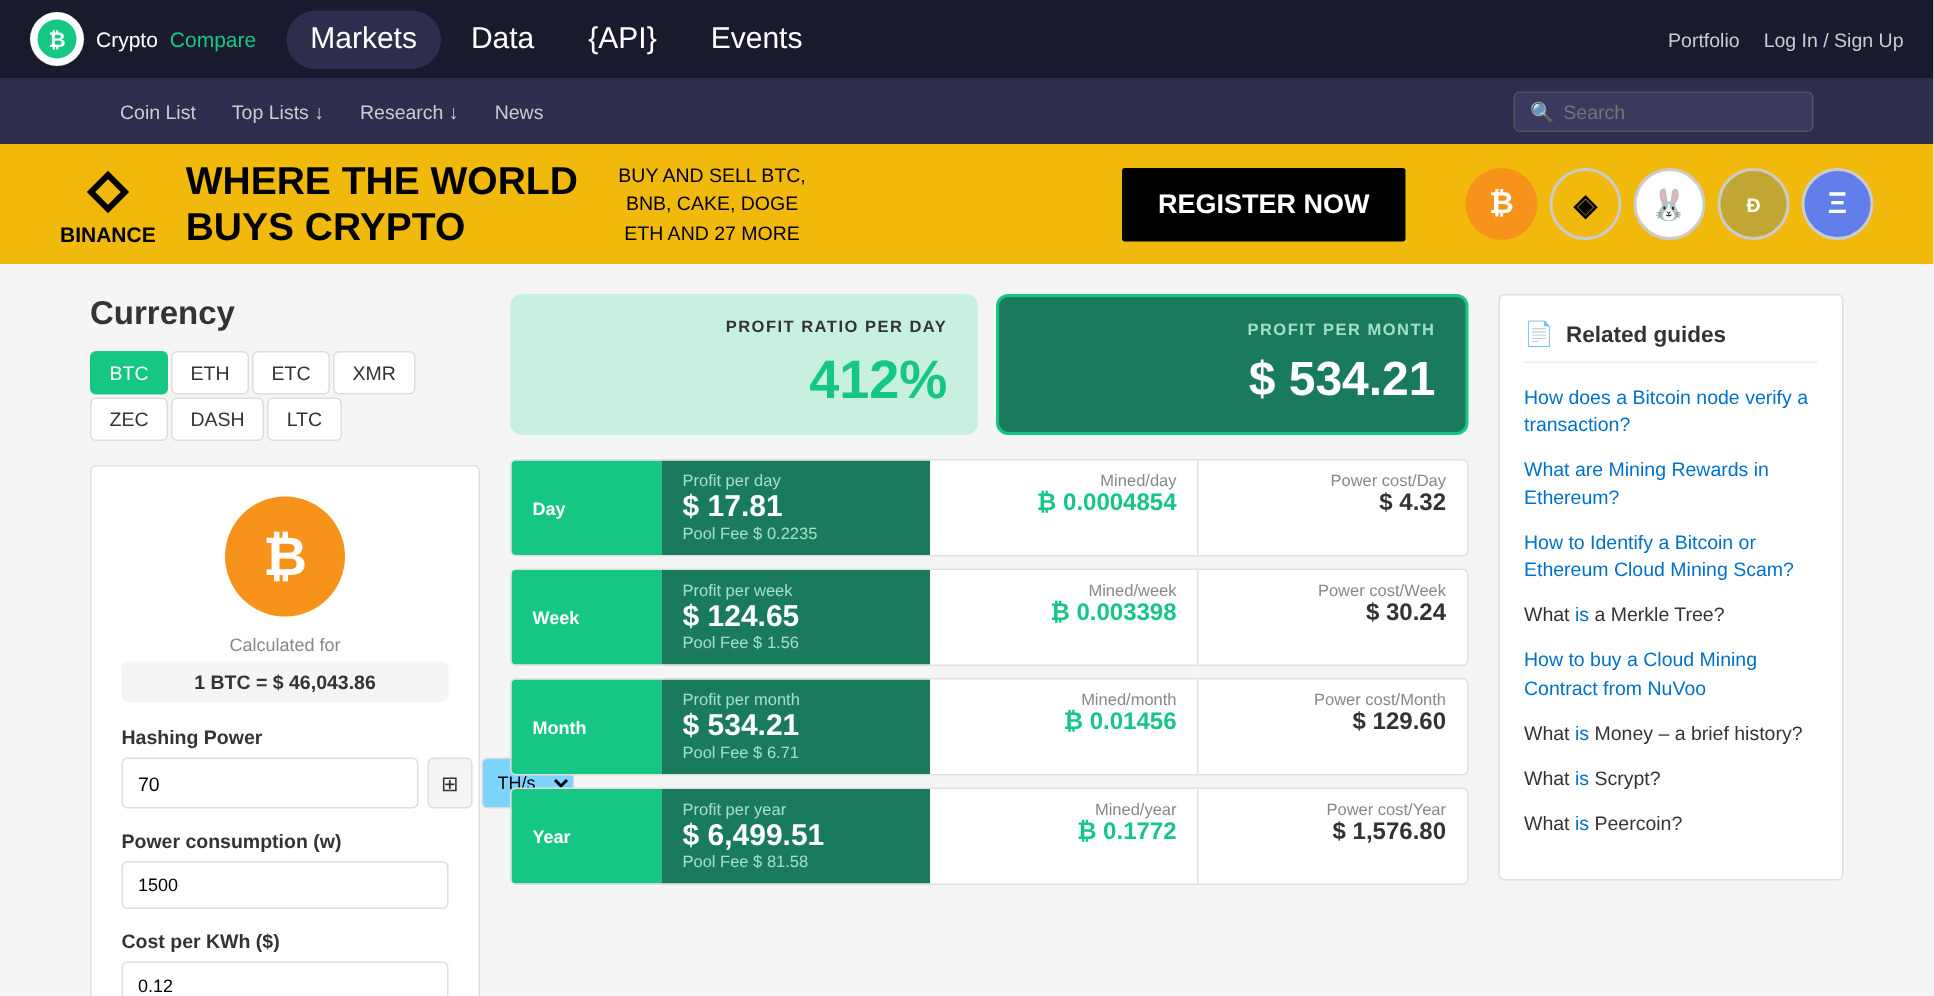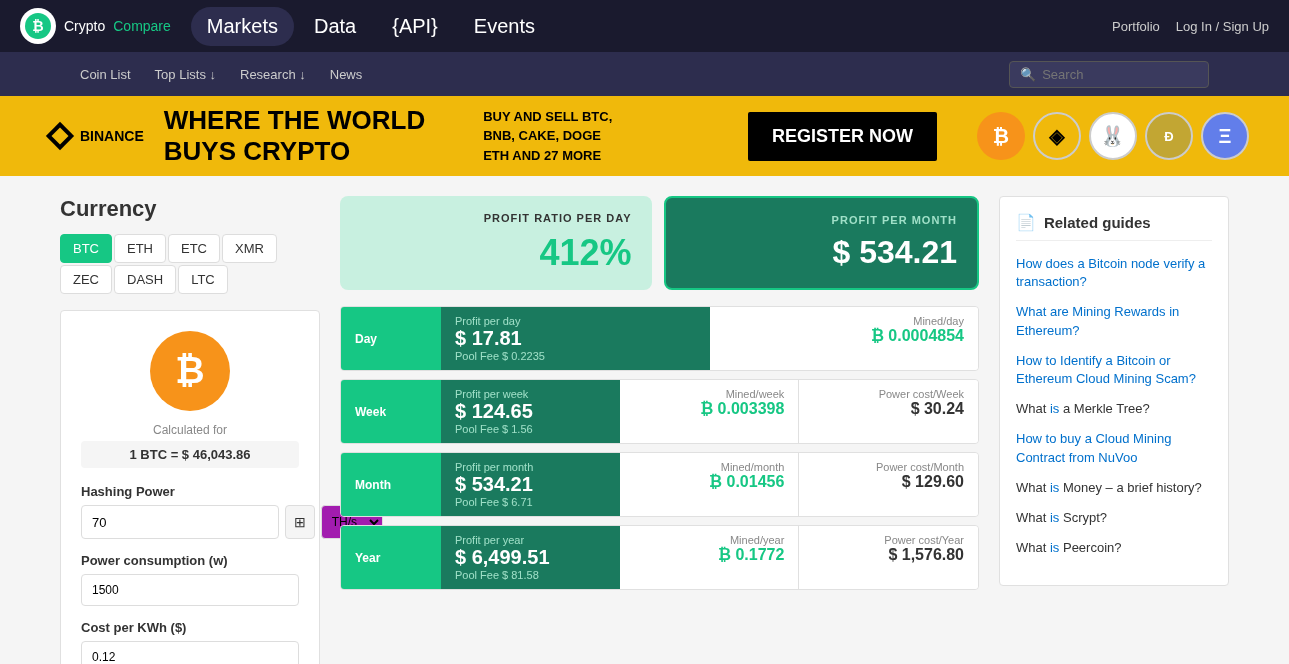--- a/index.html
+++ b/index.html
@@ -91,22 +91,23 @@
       gap: 20px;
     }
     .banner-logo {
       display: flex; flex-direction: column; align-items: center;
       color: black; font-weight: bold; font-size: 13px;
     }
     .banner-headline {
       font-size: 26px; font-weight: 900; color: black; line-height: 1.2;
     }
     .banner-sub {
-      font-size: 13px; font-weight: bold; color: black; line-height: 1.5;
-      margin-left: 38px;
+      font-size: 13px; font-weight: normal; color: black; line-height: 1.5;
+      margin-left: 7px;
+      text-align: center;
     }
     .banner-cta {
       margin-left: auto;
     }
     .register-btn {
       background: black;
       color: white;
       font-size: 18px;
       font-weight: bold;
       padding: 14px 24px;
@@ -182,21 +183,21 @@
     }
     .field-row {
       display: flex; gap: 6px; margin-bottom: 14px;
     }
     .field-input {
       flex: 1; padding: 8px 10px; border: 1px solid #ddd; border-radius: 4px;
       font-size: 13px;
     }
     .field-select {
       padding: 8px 6px; border: 1px solid #ddd; border-radius: 4px;
-      font-size: 12px; background: #a21caf;
+      font-size: 12px; background: #7dd3fc;
     }
     .field-input-full {
       width: 100%; padding: 8px 10px; border: 1px solid #ddd; border-radius: 4px;
       font-size: 12px; margin-bottom: 14px;
     }
 
     
     .center-panel {
       flex: 1;
     }
@@ -300,21 +301,21 @@
   <span class="sec-nav-item">Research ↓</span>
   <span class="sec-nav-item">News</span>
   <div class="search-box">
     <span>🔍</span>
     <input type="text" placeholder="Search" style="">
   </div>
 </nav>
 
 <div class="banner">
   <div class="banner-logo">
-    <div style="display:flex;flex-direction:row;align-items:center;">
+    <div style="display:flex;flex-direction:column;align-items:center;">
       <svg width="40" height="40" viewBox="0 0 40 40">
         <rect x="10" y="10" width="20" height="20" fill="black" transform="rotate(45 20 20)"></rect>
         <rect x="14" y="14" width="12" height="12" fill="#f0b90b" transform="rotate(45 20 20)"></rect>
       </svg>
       <span style="font-weight:900;font-size:14px;color:black;">BINANCE</span>
     </div>
   </div>
   <div class="banner-headline">
     <div>WHERE THE WORLD</div>
     <div>BUYS CRYPTO</div>
@@ -394,20 +395,24 @@
           <span class="period">Day</span>
         </div>
         <div class="stat-main-col">
           <div class="stat-main-title">Profit per day</div>
           <div class="stat-main-value">$ 17.81</div>
           <div class="stat-main-pool">Pool Fee $ 0.2235</div>
         </div>
         <div class="stat-mined-col">
           <div class="stat-mined-title">Mined/day</div>
           <div class="stat-mined-value">₿ 0.0004854</div>
+        </div>
+        <div class="stat-power-col">
+          <div class="stat-power-title">Power cost/Day</div>
+          <div class="stat-power-value">$ 4.32</div>
         </div>
       </div>
 
       <div class="stat-row">
         <div class="stat-label-col">
           <span class="period">Week</span>
         </div>
         <div class="stat-main-col">
           <div class="stat-main-title">Profit per week</div>
           <div class="stat-main-value">$ 124.65</div>

